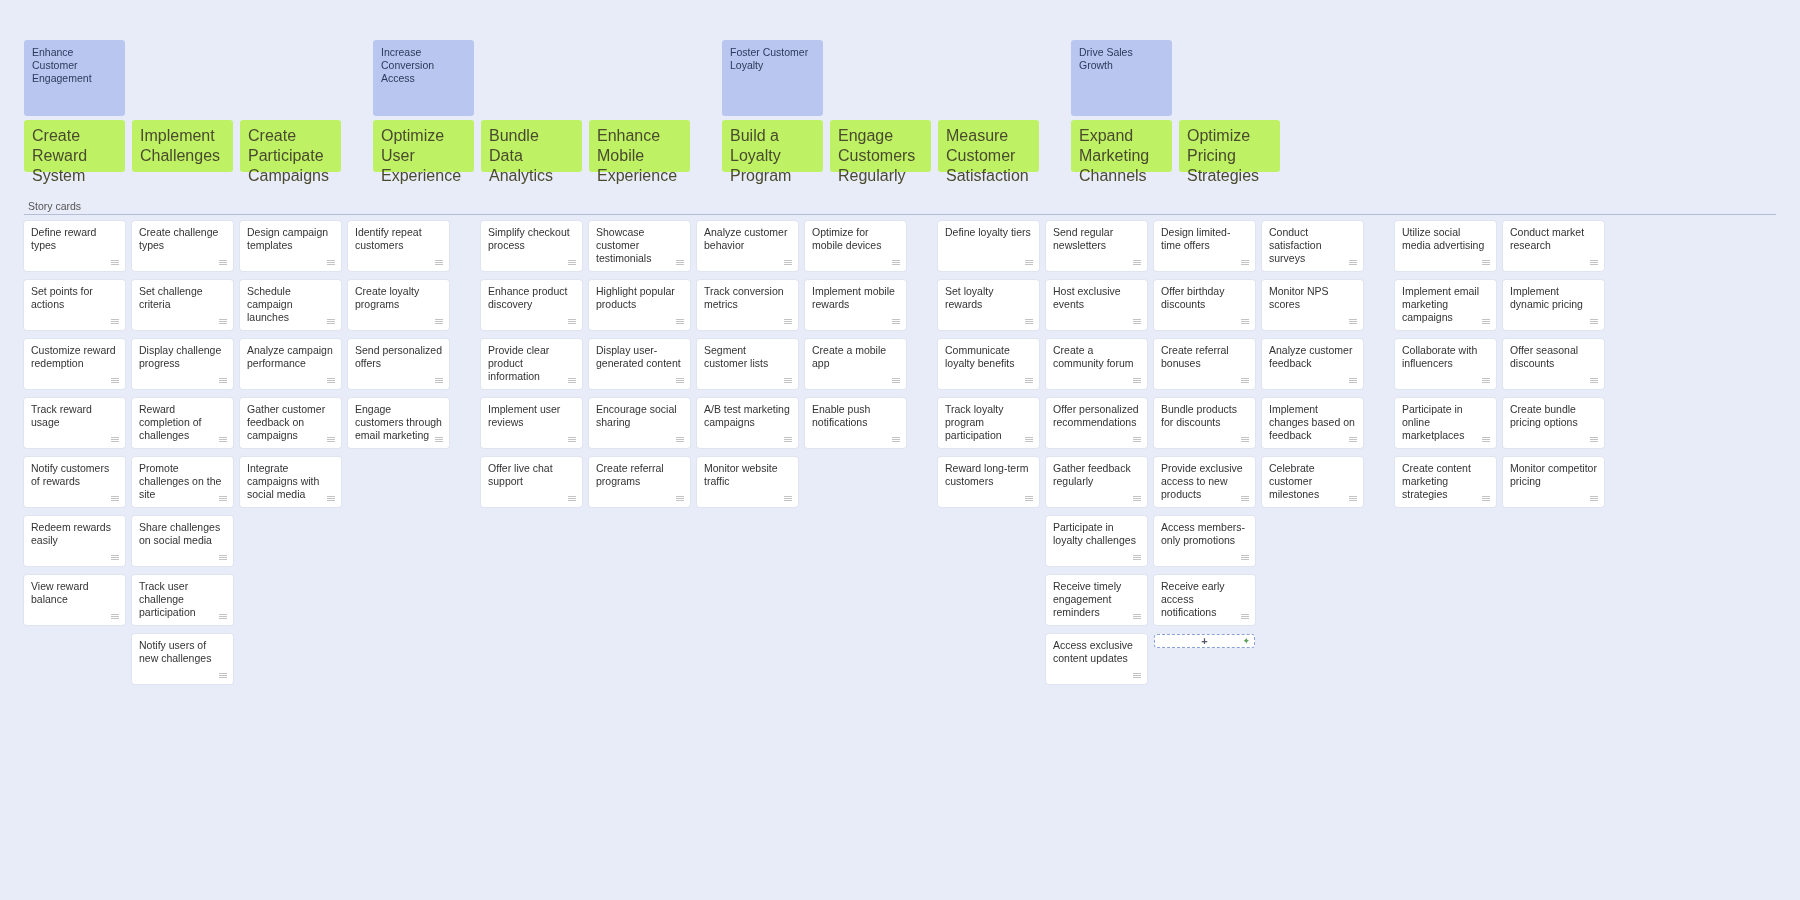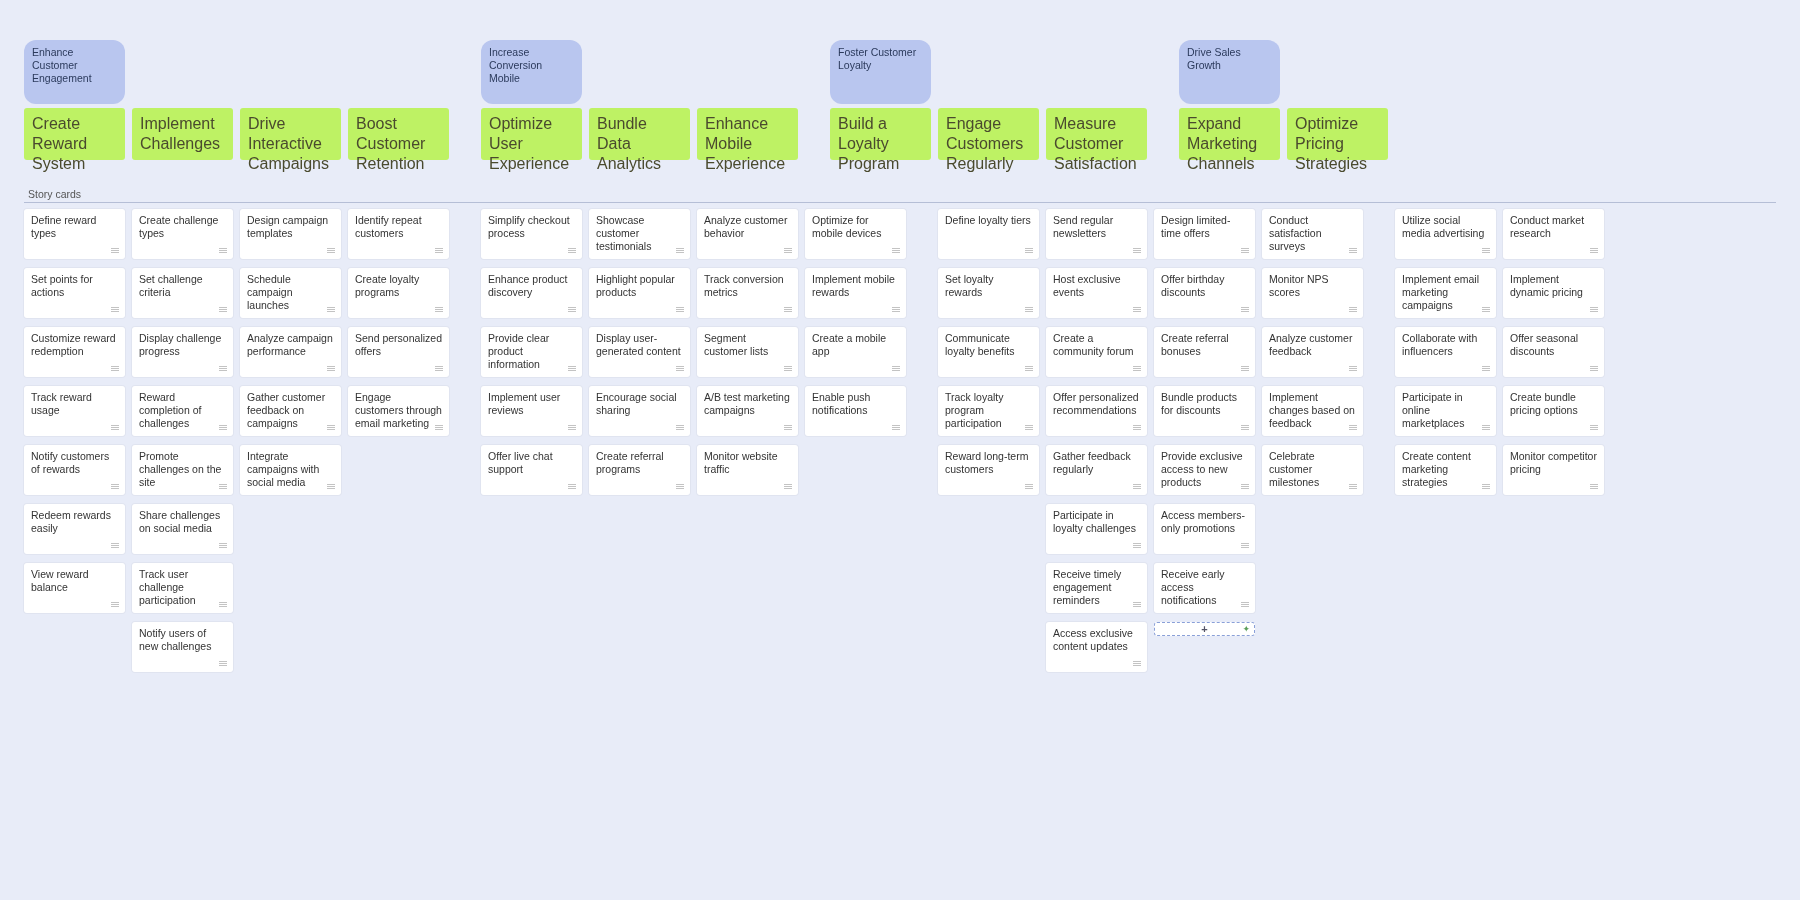--- a/index.html
+++ b/index.html
@@ -19,22 +19,22 @@
   }
   .col {
     width: 101px;
     flex: 0 0 101px;
     display: flex;
     flex-direction: column;
   }
   .gap-col { width: 18px; flex: 0 0 18px; }
   .epic {
     background: #b9c6ef;
-    border-radius: 12px;
-    height: 64px;
+    border-radius: 3px;
+    height: 76px;
     padding: 6px 8px;
     font-size: 10.5px;
     color: #2b3a5c;
     line-height: 1.25;
     margin-bottom: 4px;
   }
   .epic.empty { visibility: hidden; }
   .feature {
     background: #bef264;
     border-radius: 3px;
@@ -120,29 +120,25 @@
     <div class="col">
       <div class="epic">Enhance Customer Engagement</div>
       <div class="feature">Create Reward System</div>
     </div>
     <div class="col">
       <div class="epic empty"></div>
       <div class="feature">Implement Challenges</div>
     </div>
     <div class="col">
       <div class="epic empty"></div>
-      <div class="feature">Drive Interactive Campaigns</div>
-    </div>
-    <div class="col">
-      <div class="epic empty"></div>
-      <div class="feature">Boost Customer Retention</div>
+      <div class="feature">Create Participate Campaigns</div>
     </div>
     <div class="gap-col"></div>
     <div class="col">
-      <div class="epic">Increase Conversion Mobile</div>
+      <div class="epic">Increase Conversion Access</div>
       <div class="feature">Optimize User Experience</div>
     </div>
     <div class="col">
       <div class="epic empty"></div>
       <div class="feature">Bundle Data Analytics</div>
     </div>
     <div class="col">
       <div class="epic empty"></div>
       <div class="feature">Enhance Mobile Experience</div>
     </div>

